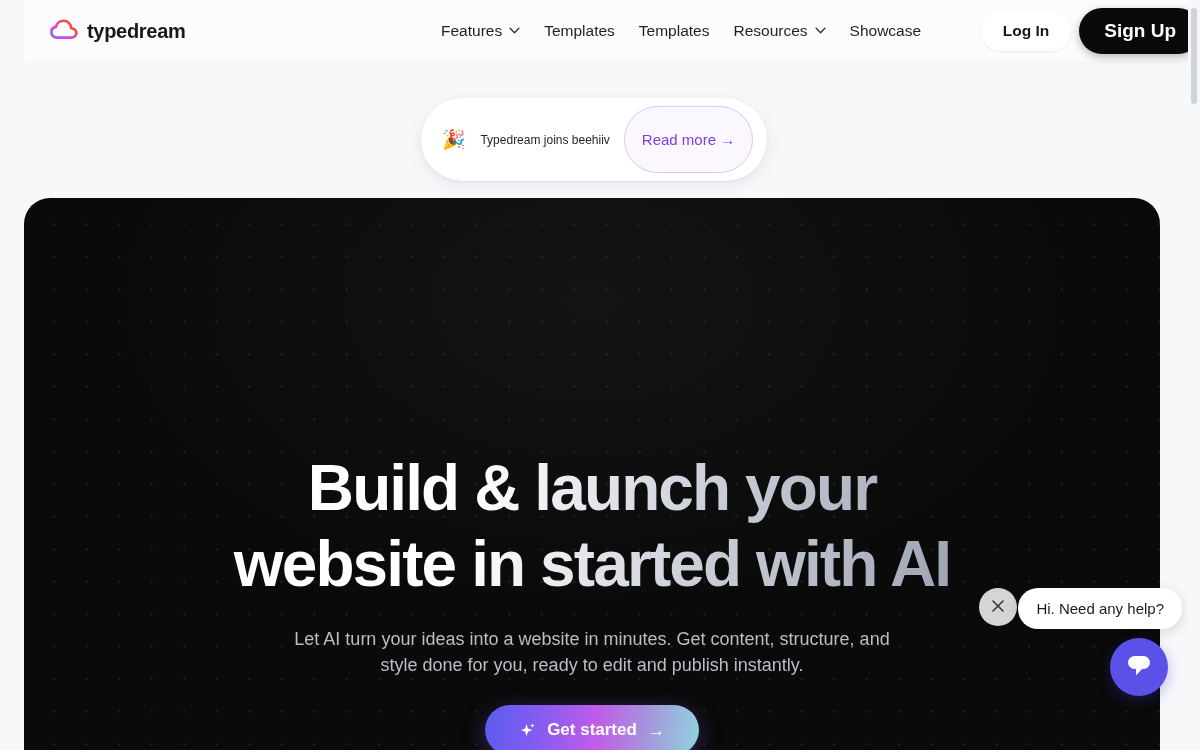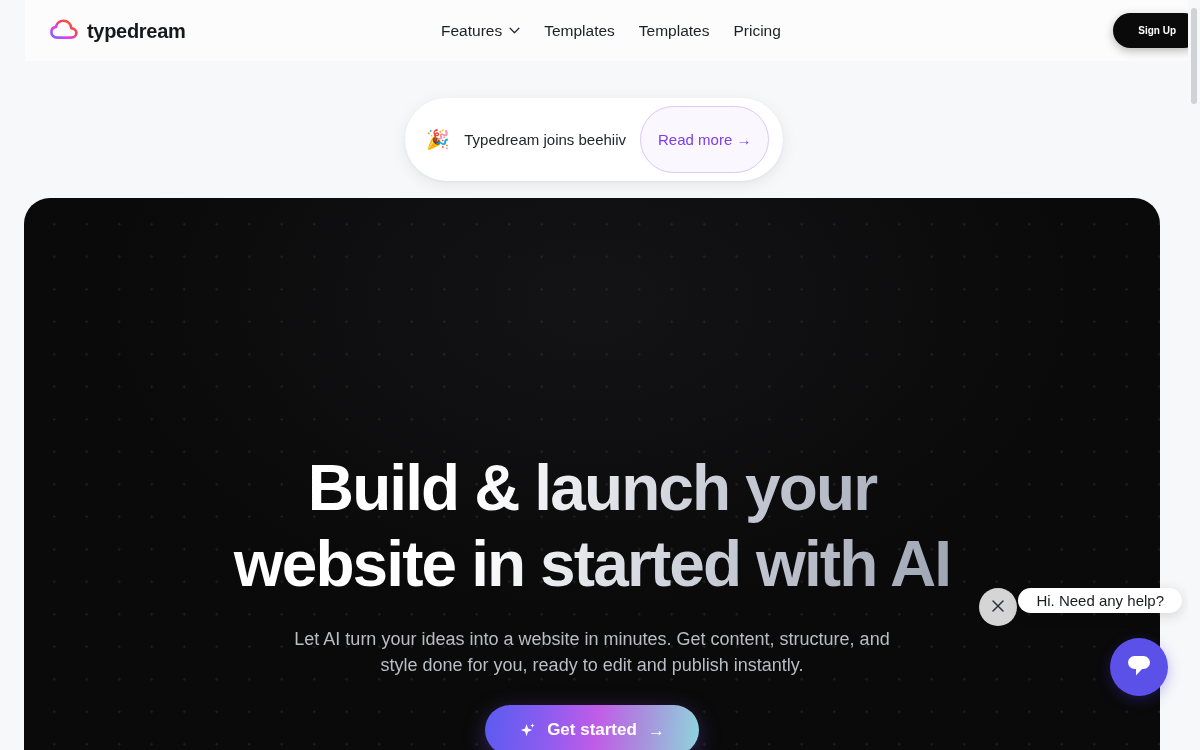--- a/index.html
+++ b/index.html
@@ -61,21 +61,21 @@
     font-size:15.5px; font-weight:700; color:#16181d;
     background:#ffffff;
     border:none;
     border-radius:999px;
     padding:11px 22px;
     cursor:pointer;
     font-family:"Liberation Sans", sans-serif;
     box-shadow:0 1px 3px rgba(20,20,30,.07);
   }
   .btn-signup {
-    font-size:10px; font-weight:700; color:#ffffff;
+    font-size:19px; font-weight:700; color:#ffffff;
     background:#0a0a0b;
     border:none;
     border-radius:999px;
     padding:12px 25px;
     cursor:pointer;
     font-family:"Liberation Sans", sans-serif;
     box-shadow:0 3px 10px rgba(10,10,12,.28);
   }
 
   
@@ -87,21 +87,21 @@
   .announce {
     display:flex; align-items:center; gap:14px;
     background:#ffffff;
     border-radius:999px;
     padding:8px 14px 8px 22px;
     box-shadow:0 4px 16px rgba(25,25,40,.08), 0 1px 3px rgba(25,25,40,.05);
     cursor:pointer;
   }
   .announce-emoji { font-size:19px; line-height:1; }
   .announce-text {
-    font-size:15px; color:#24262c; font-weight:400;
+    font-size:12px; color:#24262c; font-weight:400;
     white-space:nowrap;
   }
   .announce-cta {
     display:flex; align-items:center; gap:6px;
     font-size:15px; font-weight:500; color:#7b3fe4;
     background:#fbf7ff;
     border:1px solid #ddc7f5;
     border-radius:999px;
     padding:24px 17px;
     white-space:nowrap;
@@ -180,21 +180,21 @@
     background:#d5d5d5;
     border:none;
     display:flex; align-items:center; justify-content:center;
     cursor:pointer;
     z-index:60;
   }
   .chat-bubble {
     position:absolute; right:18px; top:588px;
     background:#ffffff;
     border-radius:20px;
-    padding:4px 18px;
+    padding:12px 18px;
     font-size:15px; color:#1a1c20;
     white-space:nowrap;
     box-shadow:0 3px 14px rgba(0,0,0,.14);
     cursor:pointer;
     z-index:60;
   }
   .chat-launcher {
     position:absolute; right:32px; top:638px;
     width:58px; height:58px;
     border-radius:50%;
@@ -257,28 +257,37 @@
       </div>
 
       <div class="nav-item">
         <span>Templates</span>
       </div>
 
       <div class="nav-item">
         <span>Templates</span>
       </div>
 
-
-      <div class="nav-item">
-        <span>Pricing</span>
+      <div class="nav-item">
+        <span>Resources</span>
+        <span>
+          <svg class="chev" viewBox="0 0 12 8" xmlns="http://www.w3.org/2000/svg">
+            <path d="M1 1.5 L6 6.5 L11 1.5" fill="none" stroke="#2b2e35" stroke-width="1.5" stroke-linecap="round" stroke-linejoin="round"></path>
+          </svg>
+        </span>
+      </div>
+
+      <div class="nav-item">
+        <span>Showcase</span>
       </div>
 
     </div>
 
     <div class="nav-right">
+      <button class="btn-login">Log In</button>
       <button class="btn-signup">Sign Up</button>
     </div>
 
   </div>
 
   <div class="announce-wrap">
     <div class="announce">
       <span class="announce-emoji">🎉</span>
       <span class="announce-text">Typedream joins beehiiv</span>
       <span class="announce-cta">Read more →</span>

